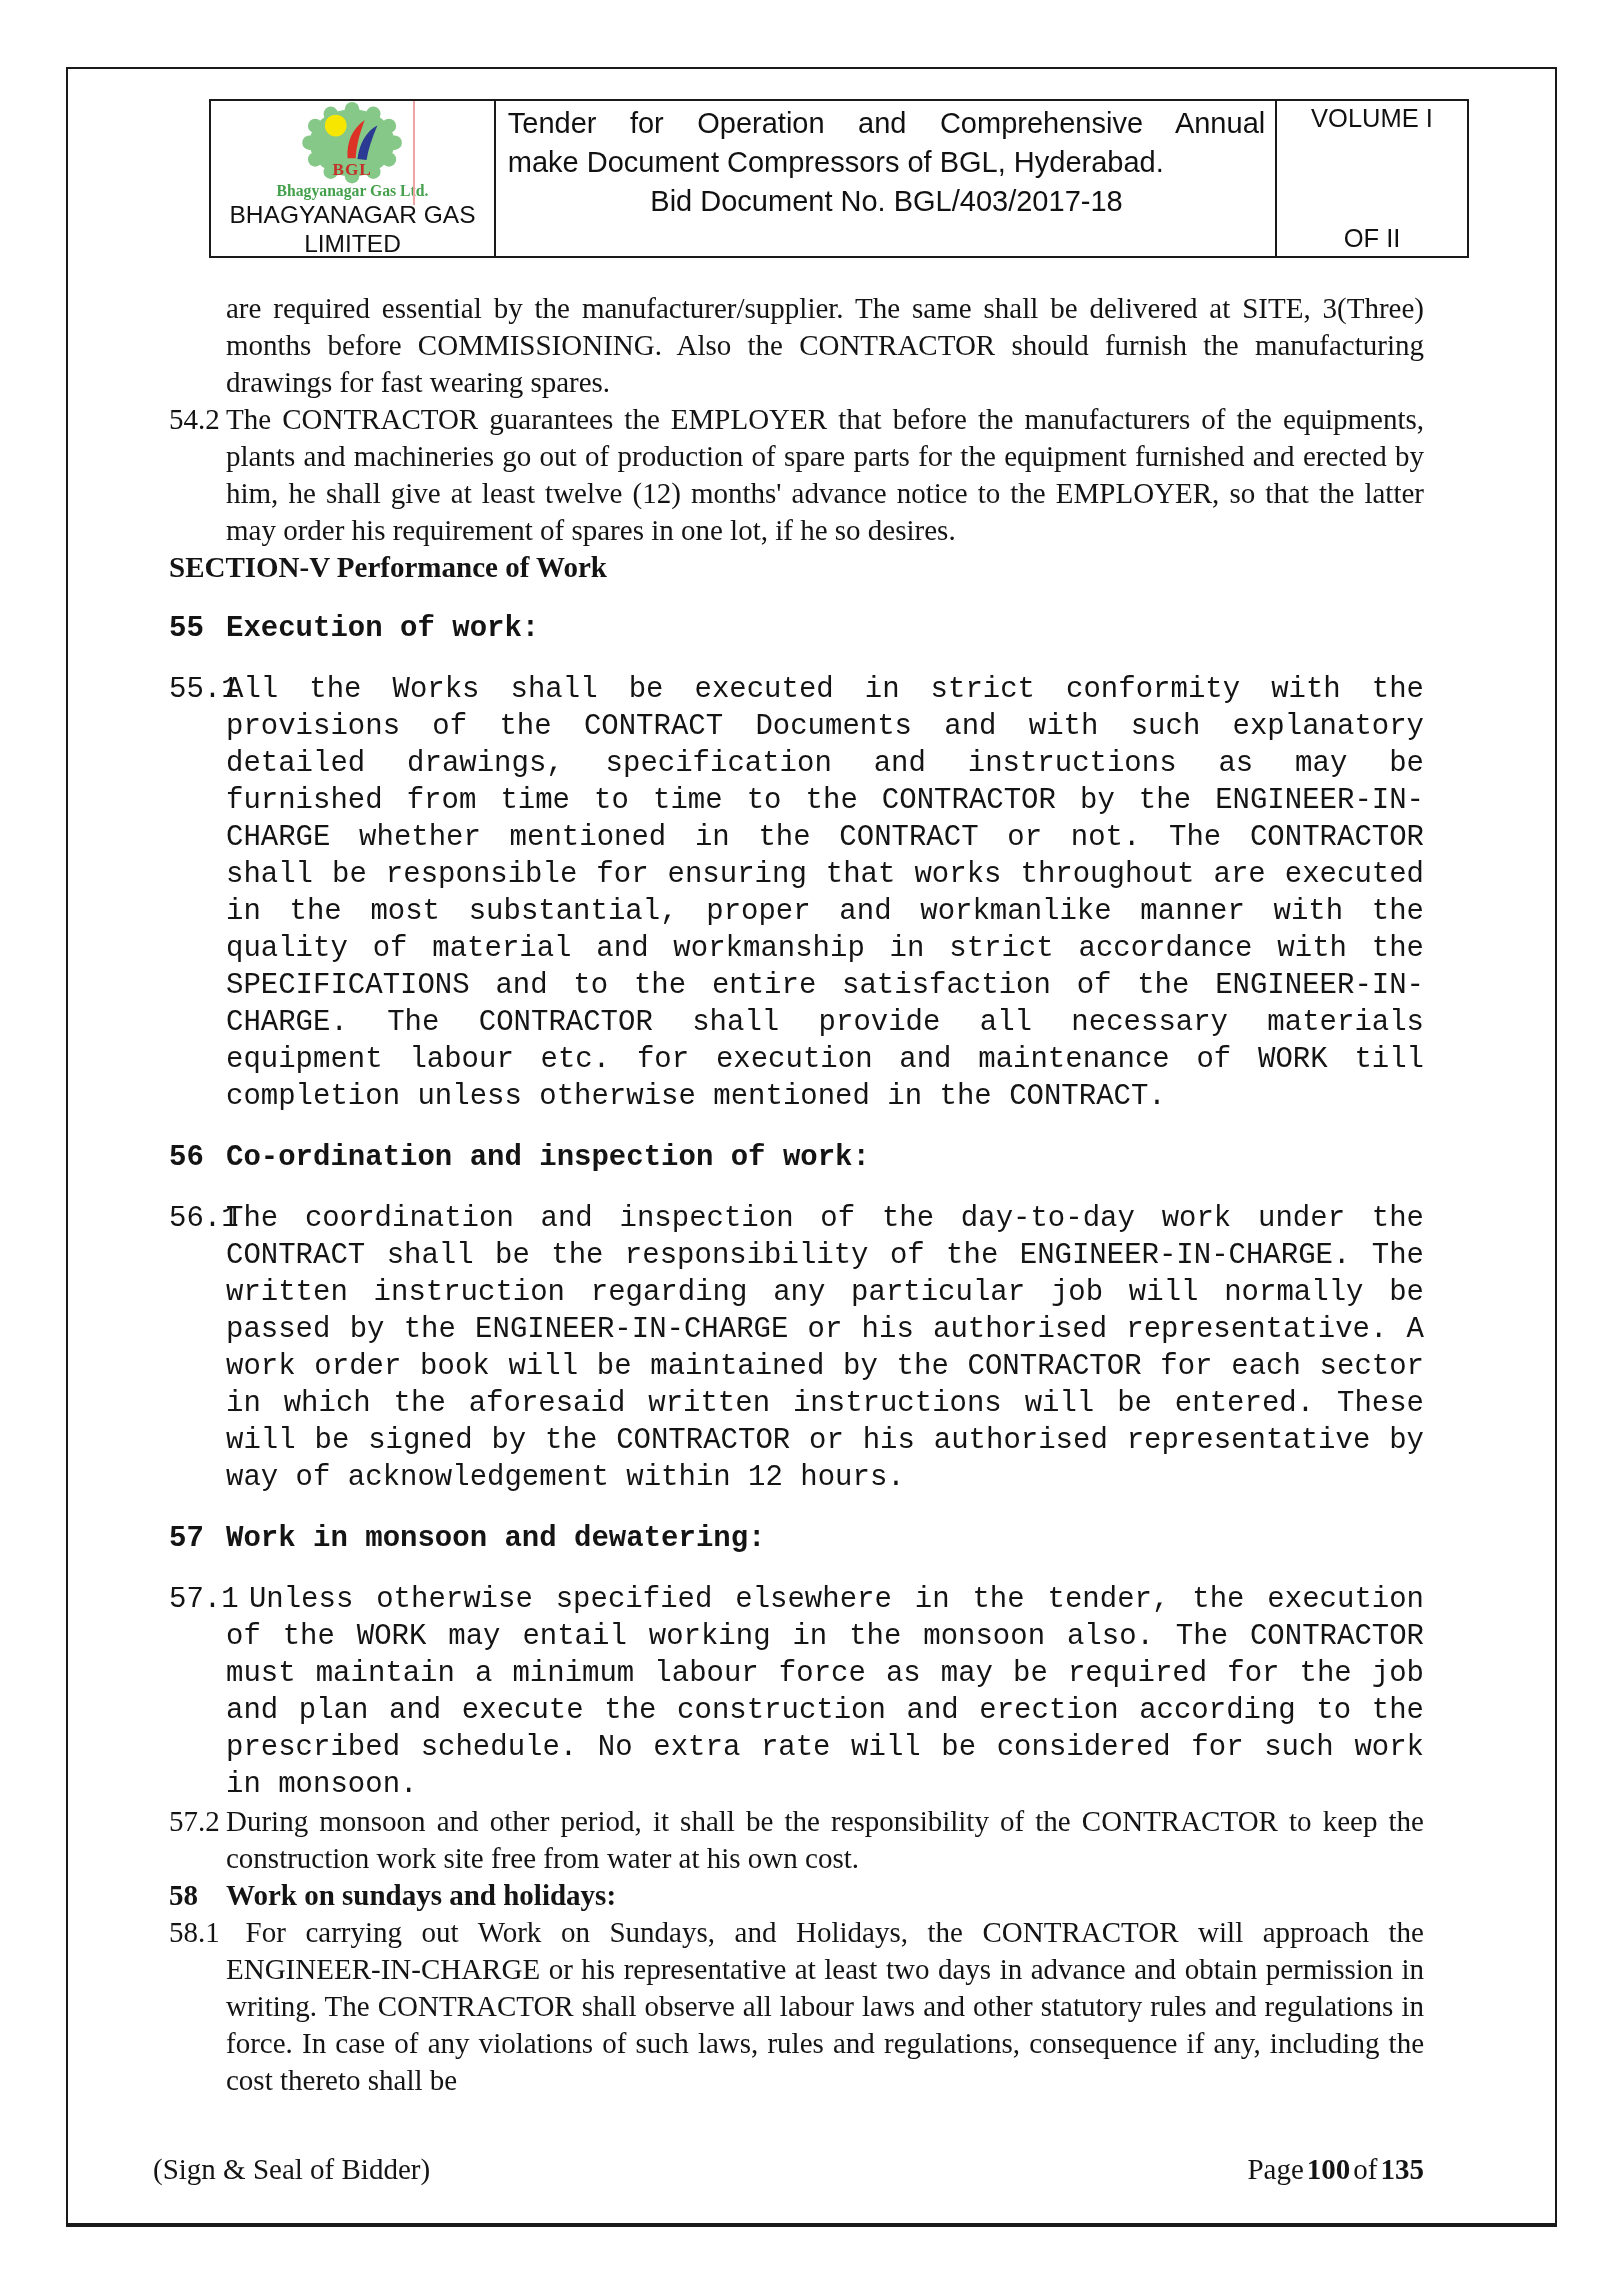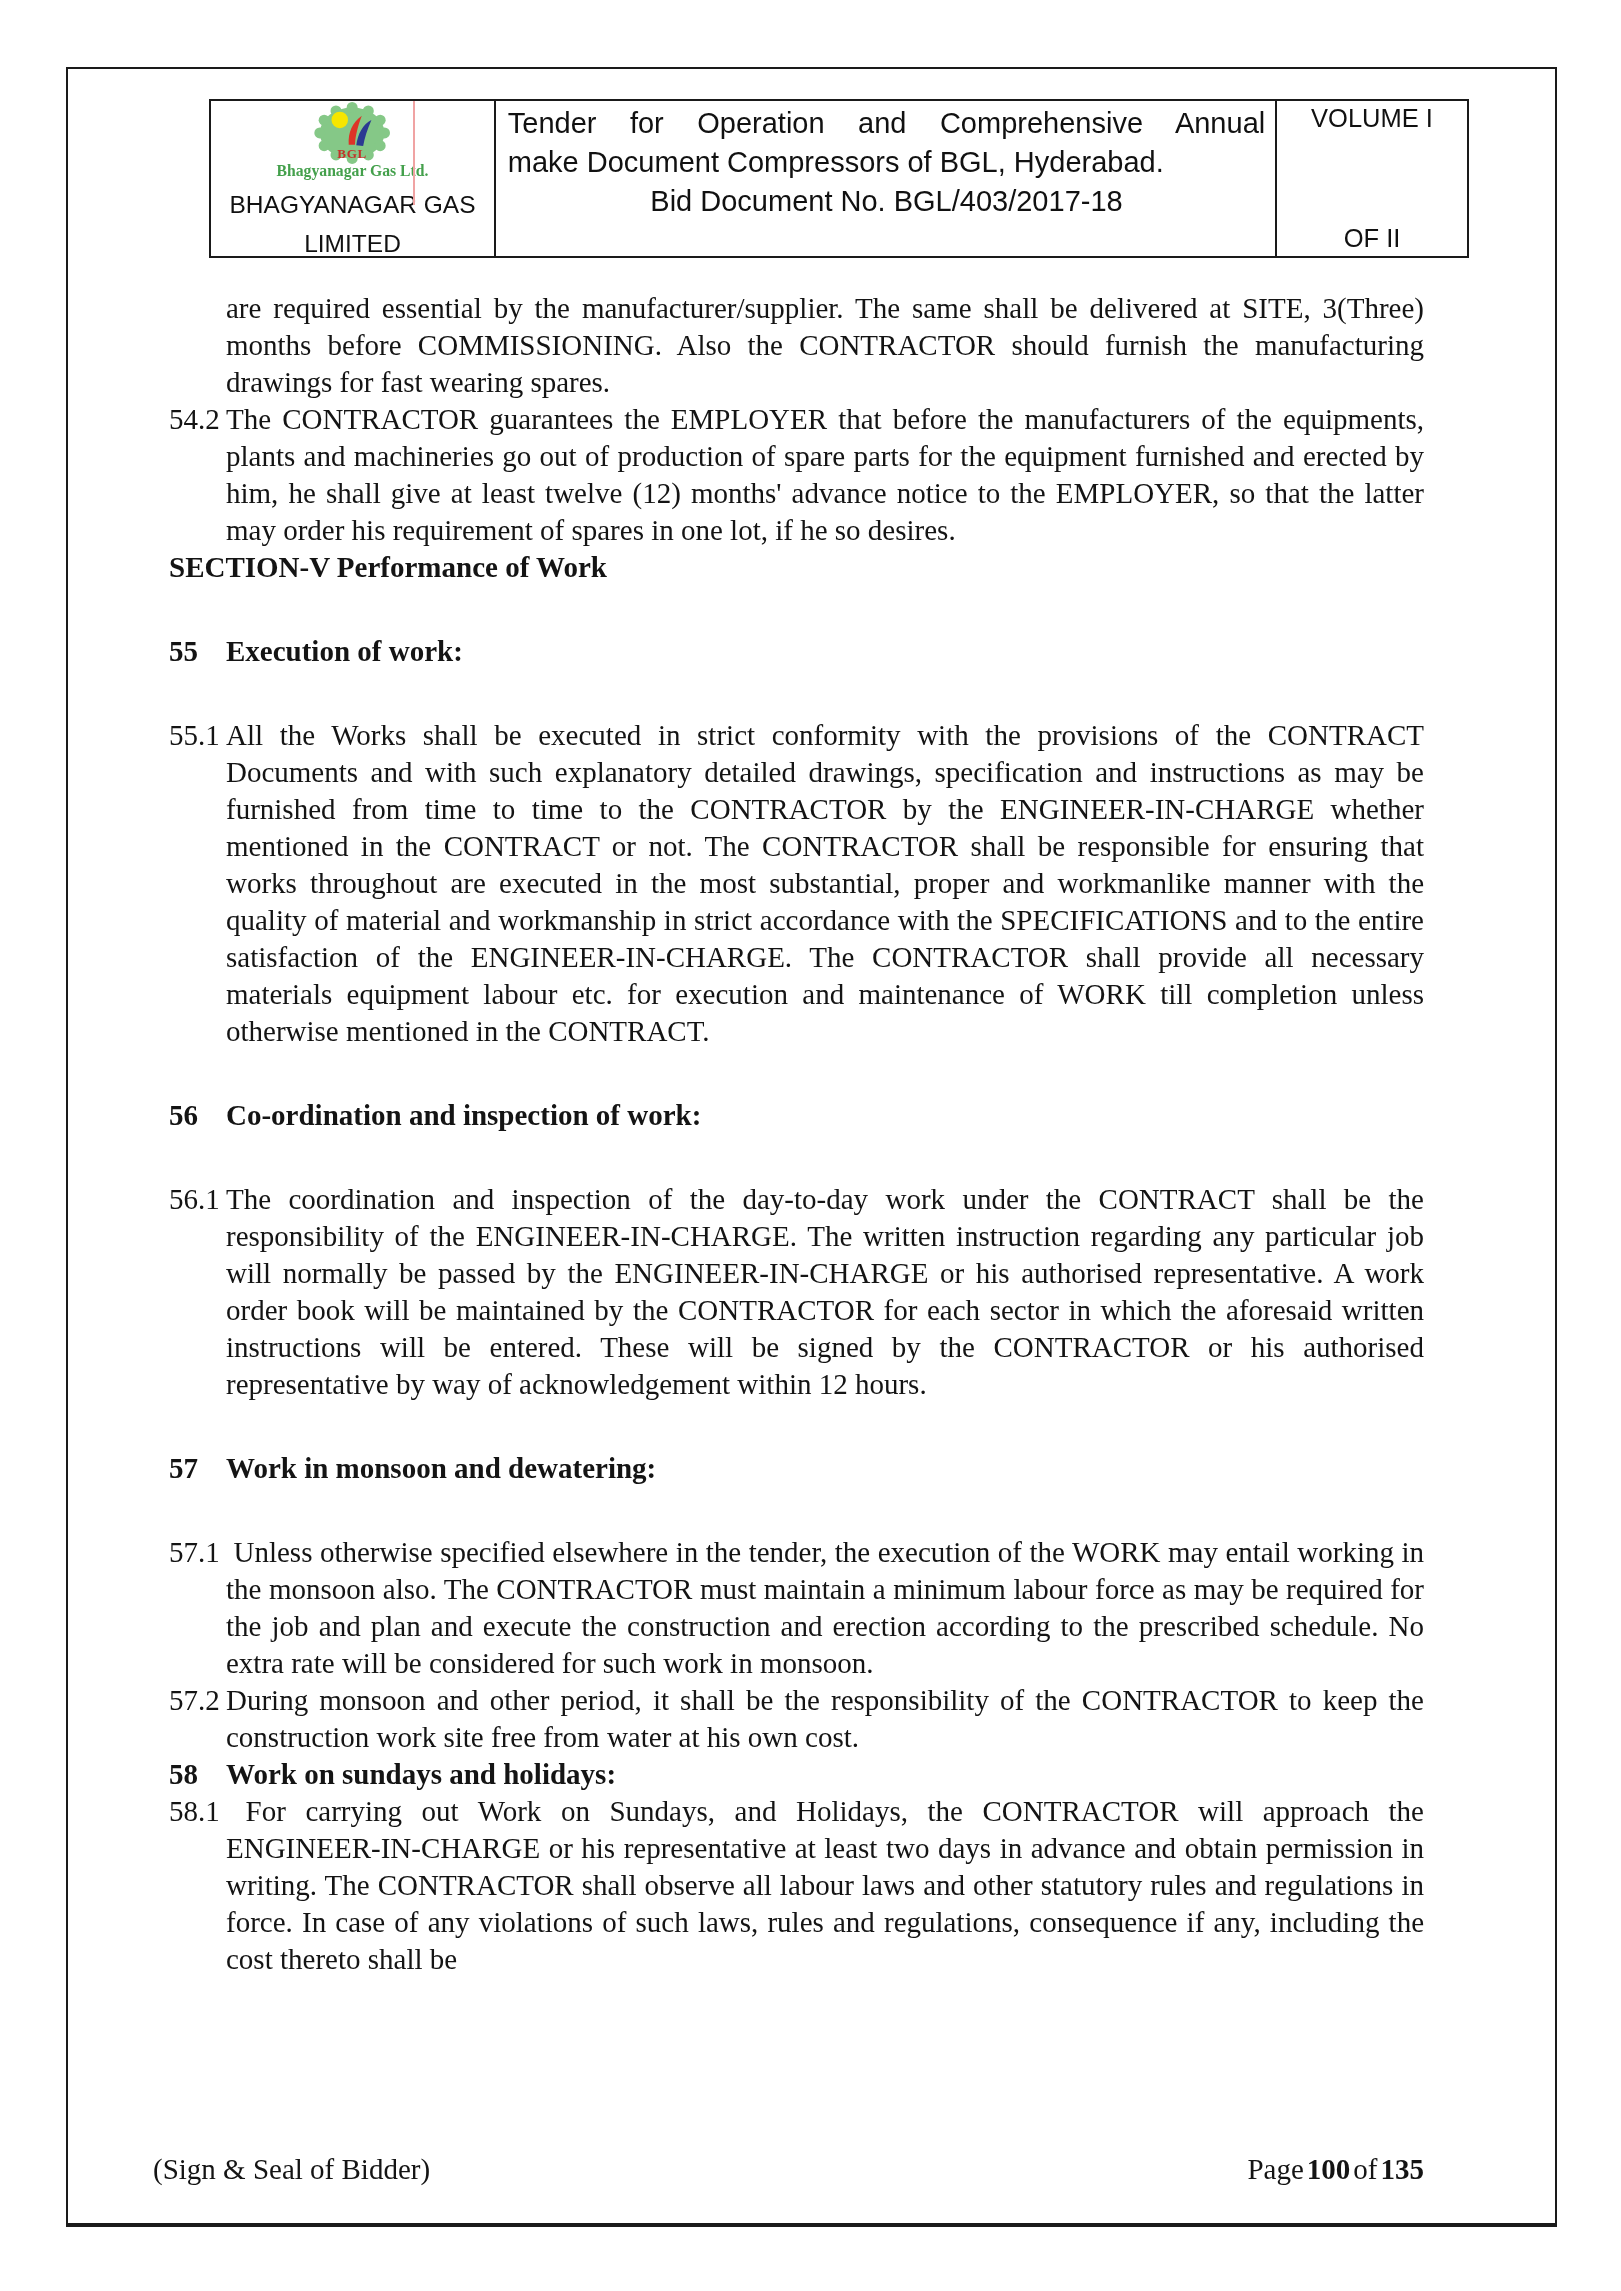--- a/index.html
+++ b/index.html
@@ -26,21 +26,21 @@
   .pink-divider{
     position:absolute;left:202px;top:0;width:2px;height:104px;background:#f0a3a3;
   }
   .logo-svg{margin-top:1px;display:block;}
   .logo-caption{
     font-family:"Liberation Serif", serif;font-weight:bold;font-size:15.7px;
     color:#44a04c;line-height:15.7px;margin-top:-2px;white-space:nowrap;
   }
   .company-name{
     font-family:"Liberation Sans", sans-serif;font-size:24.5px;line-height:24.5px;
-    color:#111;text-align:right;margin-top:14px;white-space:nowrap;
+    color:#111;text-align:right;margin-top:4px;white-space:nowrap;
   }
   .title-cell{
     flex:1;padding:2.9px 9.8px 0 11.8px;font-family:"Liberation Sans", sans-serif;
     font-size:29px;line-height:39px;color:#111;
   }
   .title-line-justify{text-align:justify;text-align-last:justify;}
   .title-line-left{text-align:left;}
   .title-line-center{text-align:center;}
   .volume-cell{
     width:192px;flex:none;border-left:2px solid #1a1a1a;
@@ -51,21 +51,21 @@
   .doc-body{
     position:absolute;left:169px;top:290px;width:1255px;
     font-size:29px;line-height:37px;color:#141414;
   }
   .row{display:flex;}
   .num{width:57px;flex:none;}
   .txt{flex:1;text-align:justify;}
   .txt-heading{flex:1;text-align:left;font-weight:bold;}
   .bold{font-weight:bold;}
   .section-heading{font-weight:bold;text-align:left;}
-  .mt{margin-top:47px;}
+  .mt{margin-top:24px;font-family:Liberation Mono, monospace;}
   
   .footer-left{
     position:absolute;left:153px;top:2152px;font-size:29px;line-height:35px;color:#141414;
   }
   .footer-right{
     position:absolute;left:169px;top:2152px;width:1255px;text-align:right;
     font-size:29px;line-height:35px;color:#141414;
   }
   .footer-right .pageno{display:inline-flex;gap:3px;}
 </style>

